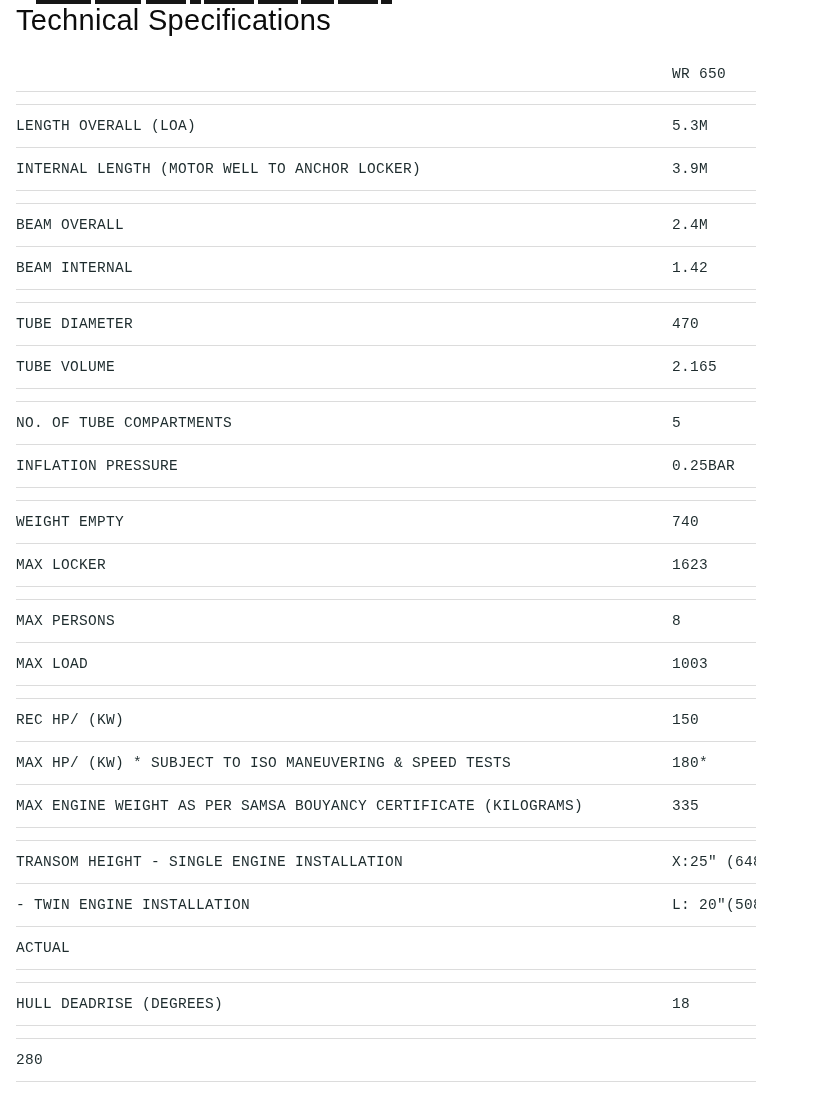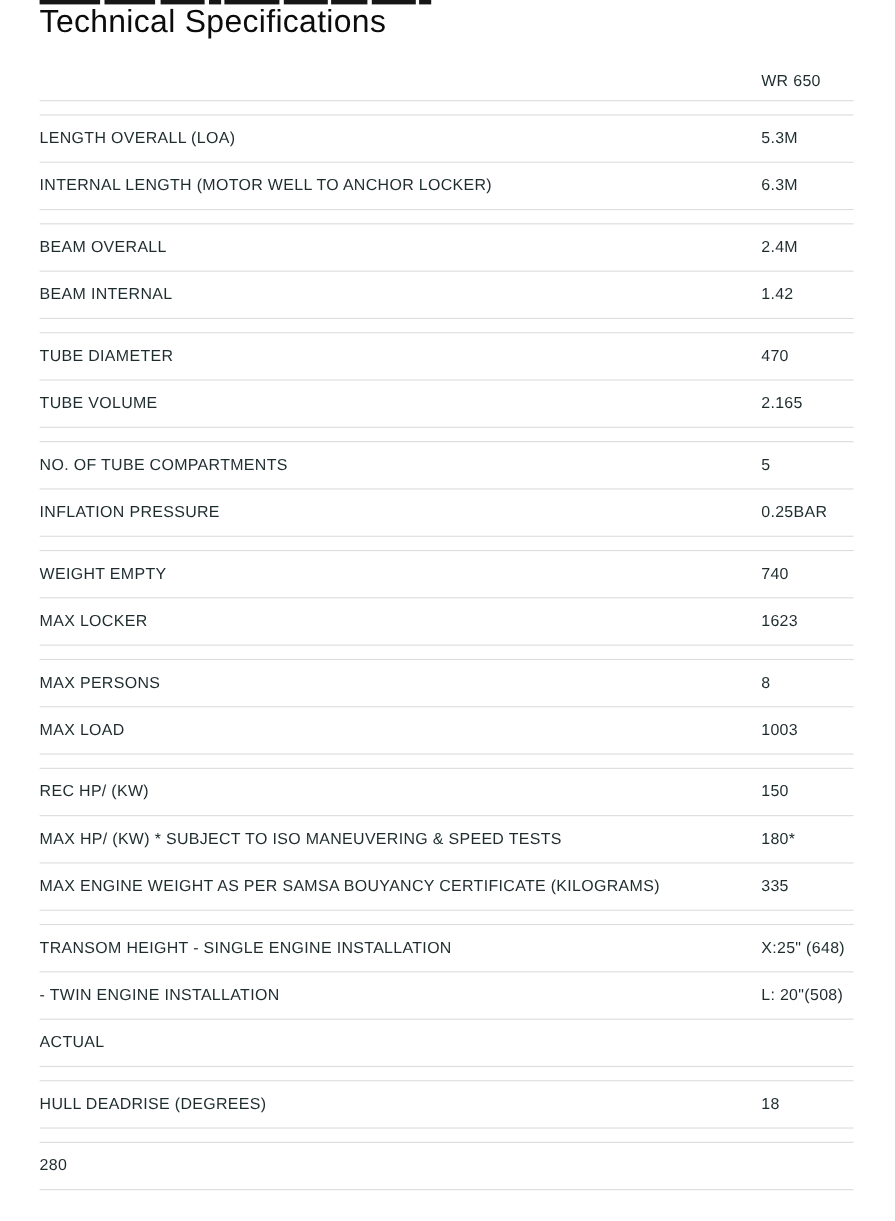--- a/index.html
+++ b/index.html
@@ -11,33 +11,33 @@
   *{box-sizing:content-box;}
   html,body{margin:0;padding:0;}
   body{
     width:814px;height:1110px;
     background:var(--bg);
     font-family:"Liberation Sans","DejaVu Sans",sans-serif;
     color:var(--text);
     position:relative;
     overflow:hidden;
   }
-  .page{padding:0 38px 0 36px;}
+  .page{padding:0 38px 0 16px;}
   
   .frag{position:absolute;top:0;height:4px;background:#161616;}
   h1.title{
     margin:0;
     padding-top:3px;
     font-size:29px;
     line-height:34px;
     font-weight:500;
     letter-spacing:0.3px;
     color:var(--title);
   }
-  .spec-table{width:740px;}
+  .spec-table{width:740px;font-family:Liberation Mono, monospace;}
   .header-row,.row{
     display:grid;
     grid-template-columns:1fr 84px;
     font-size:14.5px;
     letter-spacing:0.3px;
   }
   .header-row{
     padding:29px 0 9px 0;
     border-bottom:1px solid var(--border);
     align-items:end;
@@ -78,21 +78,21 @@
       <div class="cell">WR 650</div>
     </div>
     <div>
         <div class="spacer"></div>
         <div class="row">
           <div class="cell">LENGTH OVERALL (LOA)</div>
           <div class="cell">5.3M</div>
         </div>
         <div class="row">
           <div class="cell">INTERNAL LENGTH (MOTOR WELL TO ANCHOR LOCKER)</div>
-          <div class="cell">6.3M</div>
+          <div class="cell">3.9M</div>
         </div>
         <div class="spacer"></div>
         <div class="row">
           <div class="cell">BEAM OVERALL</div>
           <div class="cell">2.4M</div>
         </div>
         <div class="row">
           <div class="cell">BEAM INTERNAL</div>
           <div class="cell">1.42</div>
         </div>

